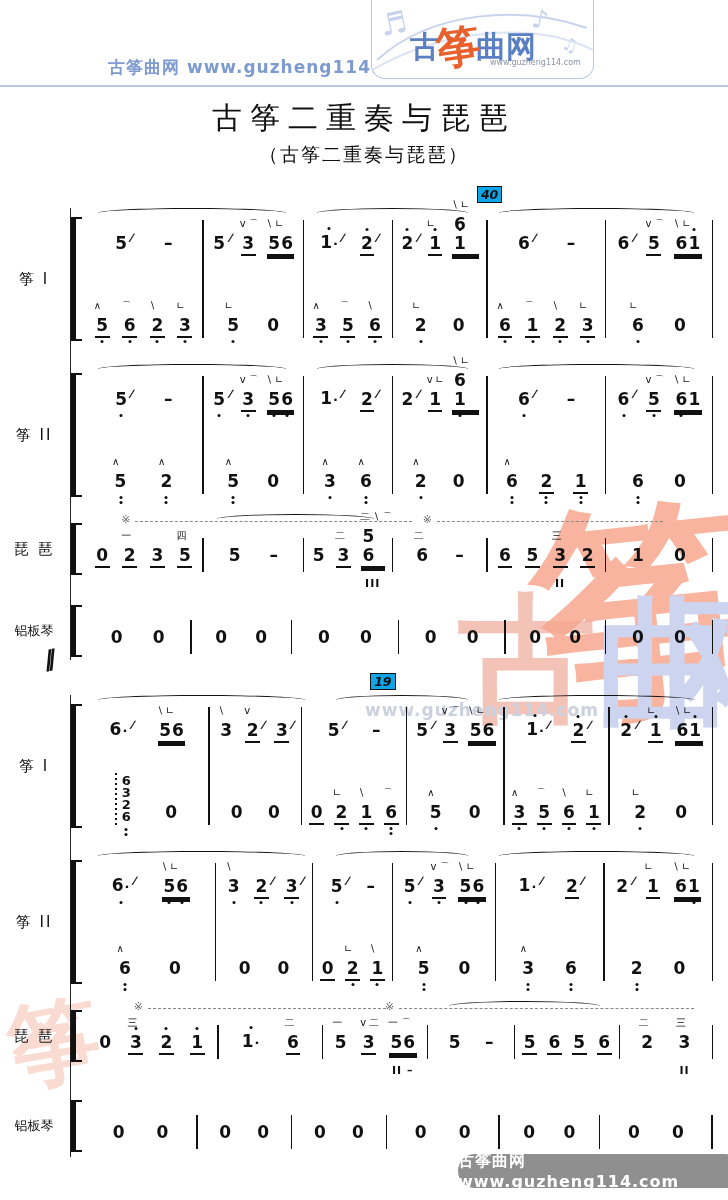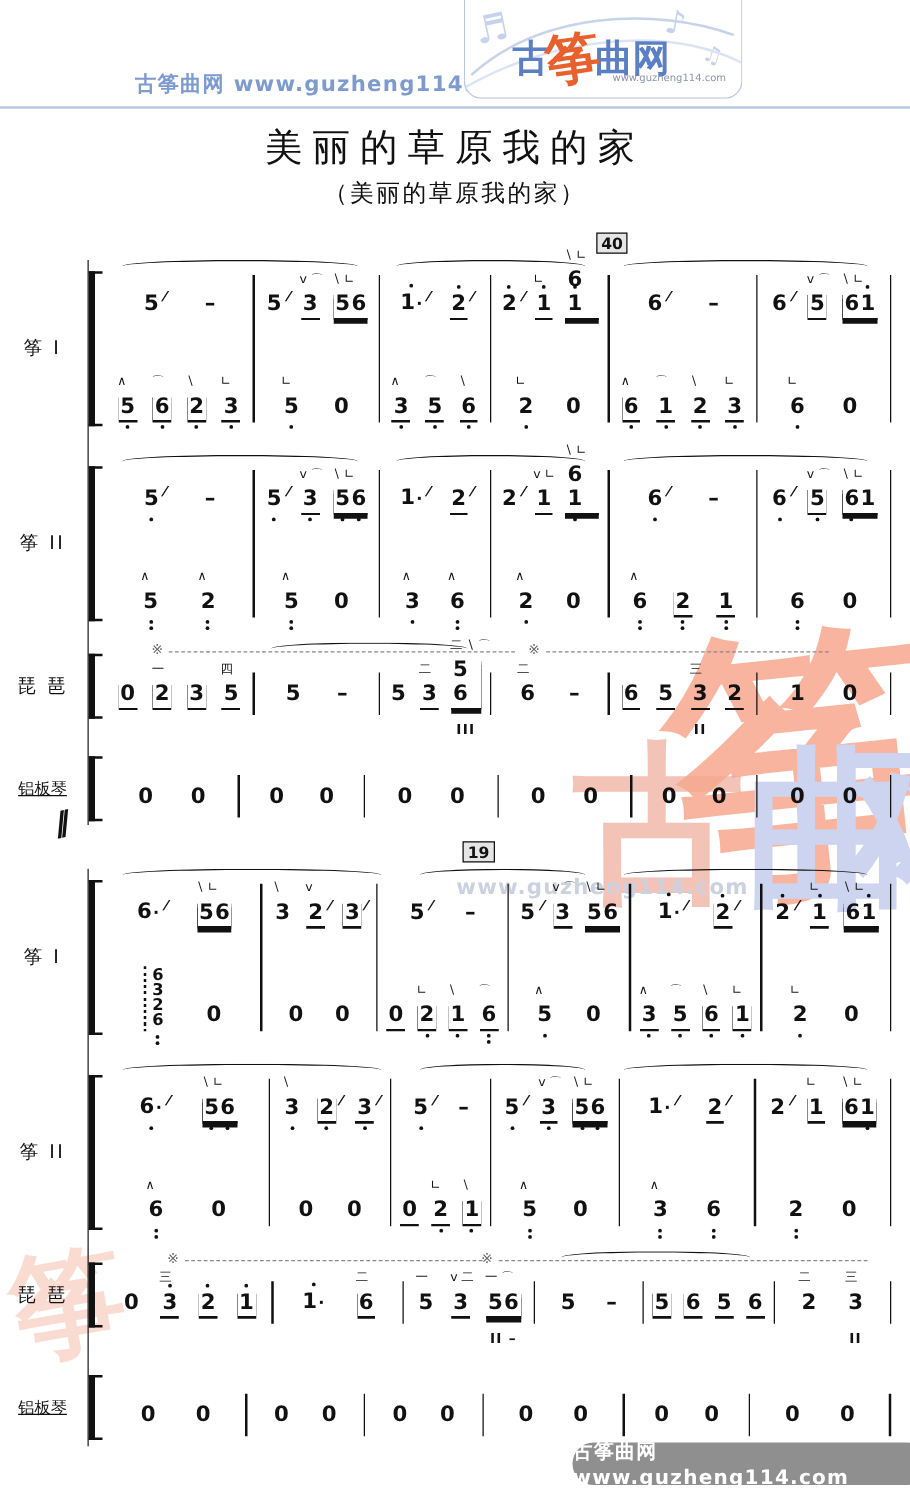--- a/index.html
+++ b/index.html
@@ -36,21 +36,21 @@
   .wm-url{left:365px;top:700px;font-size:17px;color:#ccd1df;font-family:"DejaVu Sans",sans-serif;
           font-weight:bold;letter-spacing:1px;}
   .wm-swirl{left:8px;top:982px;font-size:92px;color:#f6c4b4;opacity:.6;transform:rotate(-10deg);}
   
   .system{position:absolute;left:70px;width:642px;border-left:1.5px solid #222;z-index:2;}
   .part{position:absolute;left:0;right:0;display:flex;align-items:stretch;}
   .grand{height:118px;}
   .single{height:46px;}
   .plabel{position:absolute;left:-68px;width:62px;top:50%;transform:translateY(-50%);
           text-align:center;font-size:15px;letter-spacing:2px;white-space:nowrap;font-weight:500;}
-  .plabel.small{font-size:13px;letter-spacing:0;text-decoration:underline;}
+  .plabel.small{font-size:13px;letter-spacing:0;}
   .brk{width:9px;flex:none;position:relative;margin-right:5px;}
   .brk::before{content:"";position:absolute;left:0;top:-3px;bottom:-3px;width:6px;
                border-left:5px solid #111;border-top:2.5px solid #111;border-bottom:2.5px solid #111;}
   .mwrap{flex:1;display:flex;position:relative;}
   .ms{display:flex;}
   .grand .ms{flex-direction:column;justify-content:space-between;padding:4px 2px 2px 2px;}
   .single .ms{flex-direction:row;align-items:flex-end;justify-content:space-evenly;padding:0 2px 6px 2px;}
   .ln{display:flex;justify-content:space-evenly;align-items:flex-end;height:30px;}
   .bl{width:1.5px;background:#111;flex:none;align-self:stretch;}
   .single .bl{align-self:flex-end;height:34px;margin-bottom:0;}
@@ -76,22 +76,22 @@
   .chord{display:inline-flex;flex-direction:column;align-items:center;position:relative;
          font-size:13px;line-height:12px;margin-left:7px;}
   .chord::before{content:"";position:absolute;left:-7px;top:-2px;bottom:-2px;width:2px;
          background:repeating-linear-gradient(180deg,#111 0 2.5px,transparent 2.5px 5px);}
   .cdg{padding:0;}
   
   .slur{position:absolute;top:-12px;height:9px;border-top:1.6px solid #111;
         border-radius:100% 100% 0 0;}
   .ped{position:absolute;top:-5px;height:0;border-top:1.6px dashed #888;}
   .pst{position:absolute;left:-14px;top:-9px;font-size:11px;color:#666;font-weight:normal;}
-  .mnum{position:absolute;top:-34px;border:1.5px solid #111;background:#e5e5e5;font-weight:bold;
-        font-size:12.5px;line-height:15px;padding:0 3px;z-index:3;}
+  .mnum{position:absolute;top:-34px;border:1.5px solid #111;background:#0ea5e9;font-weight:bold;
+        font-size:12.5px;line-height:15px;padding:0 3px;z-index:3;font-style:italic;}
   .brkmark{position:absolute;left:44px;top:645px;z-index:2;font-size:26px;font-weight:bold;
            letter-spacing:-6px;transform:rotate(-12deg);color:#111;}
   
   .footer{position:absolute;right:-14px;bottom:12px;width:284px;height:34px;background:#8f8f8f;
           border-radius:17px;z-index:4;display:flex;align-items:center;justify-content:center;}
   .footer span{color:#fff;font-size:16px;font-weight:bold;letter-spacing:1px;padding-right:10px;}
 </style>
 </head>
 <body>
 
@@ -112,22 +112,22 @@
           <path d="M0 70 C 70 30, 160 20, 221 50" stroke="#dbe3f4" fill="none" stroke-width="2"></path>
         </svg>
       </div>
       <div class="logo-main">
         <span class="logo-gu">古</span><span class="logo-zh">筝</span><span class="logo-qw">曲网</span>
       </div>
       <div class="logo-url">www.guzheng114.com</div>
     </div>
   </div>
 
-  <div class="title">美丽的草原我的家</div>
-  <div class="subtitle">（美丽的草原我的家）</div>
+  <div class="title">古筝二重奏与琵琶</div>
+  <div class="subtitle">（古筝二重奏与琵琶）</div>
 
   <div class="wm wm-gu">古</div>
   <div class="wm wm-zheng">筝</div>
   <div class="wm wm-qu">曲</div>
   <div class="wm wm-wang">网</div>
   <div class="wm wm-url">www.guzheng114.com</div>
   <div class="wm wm-swirl">筝</div>
 
   <div id="score">
       <div class="system" style="top: 208px; height: 452px;">

